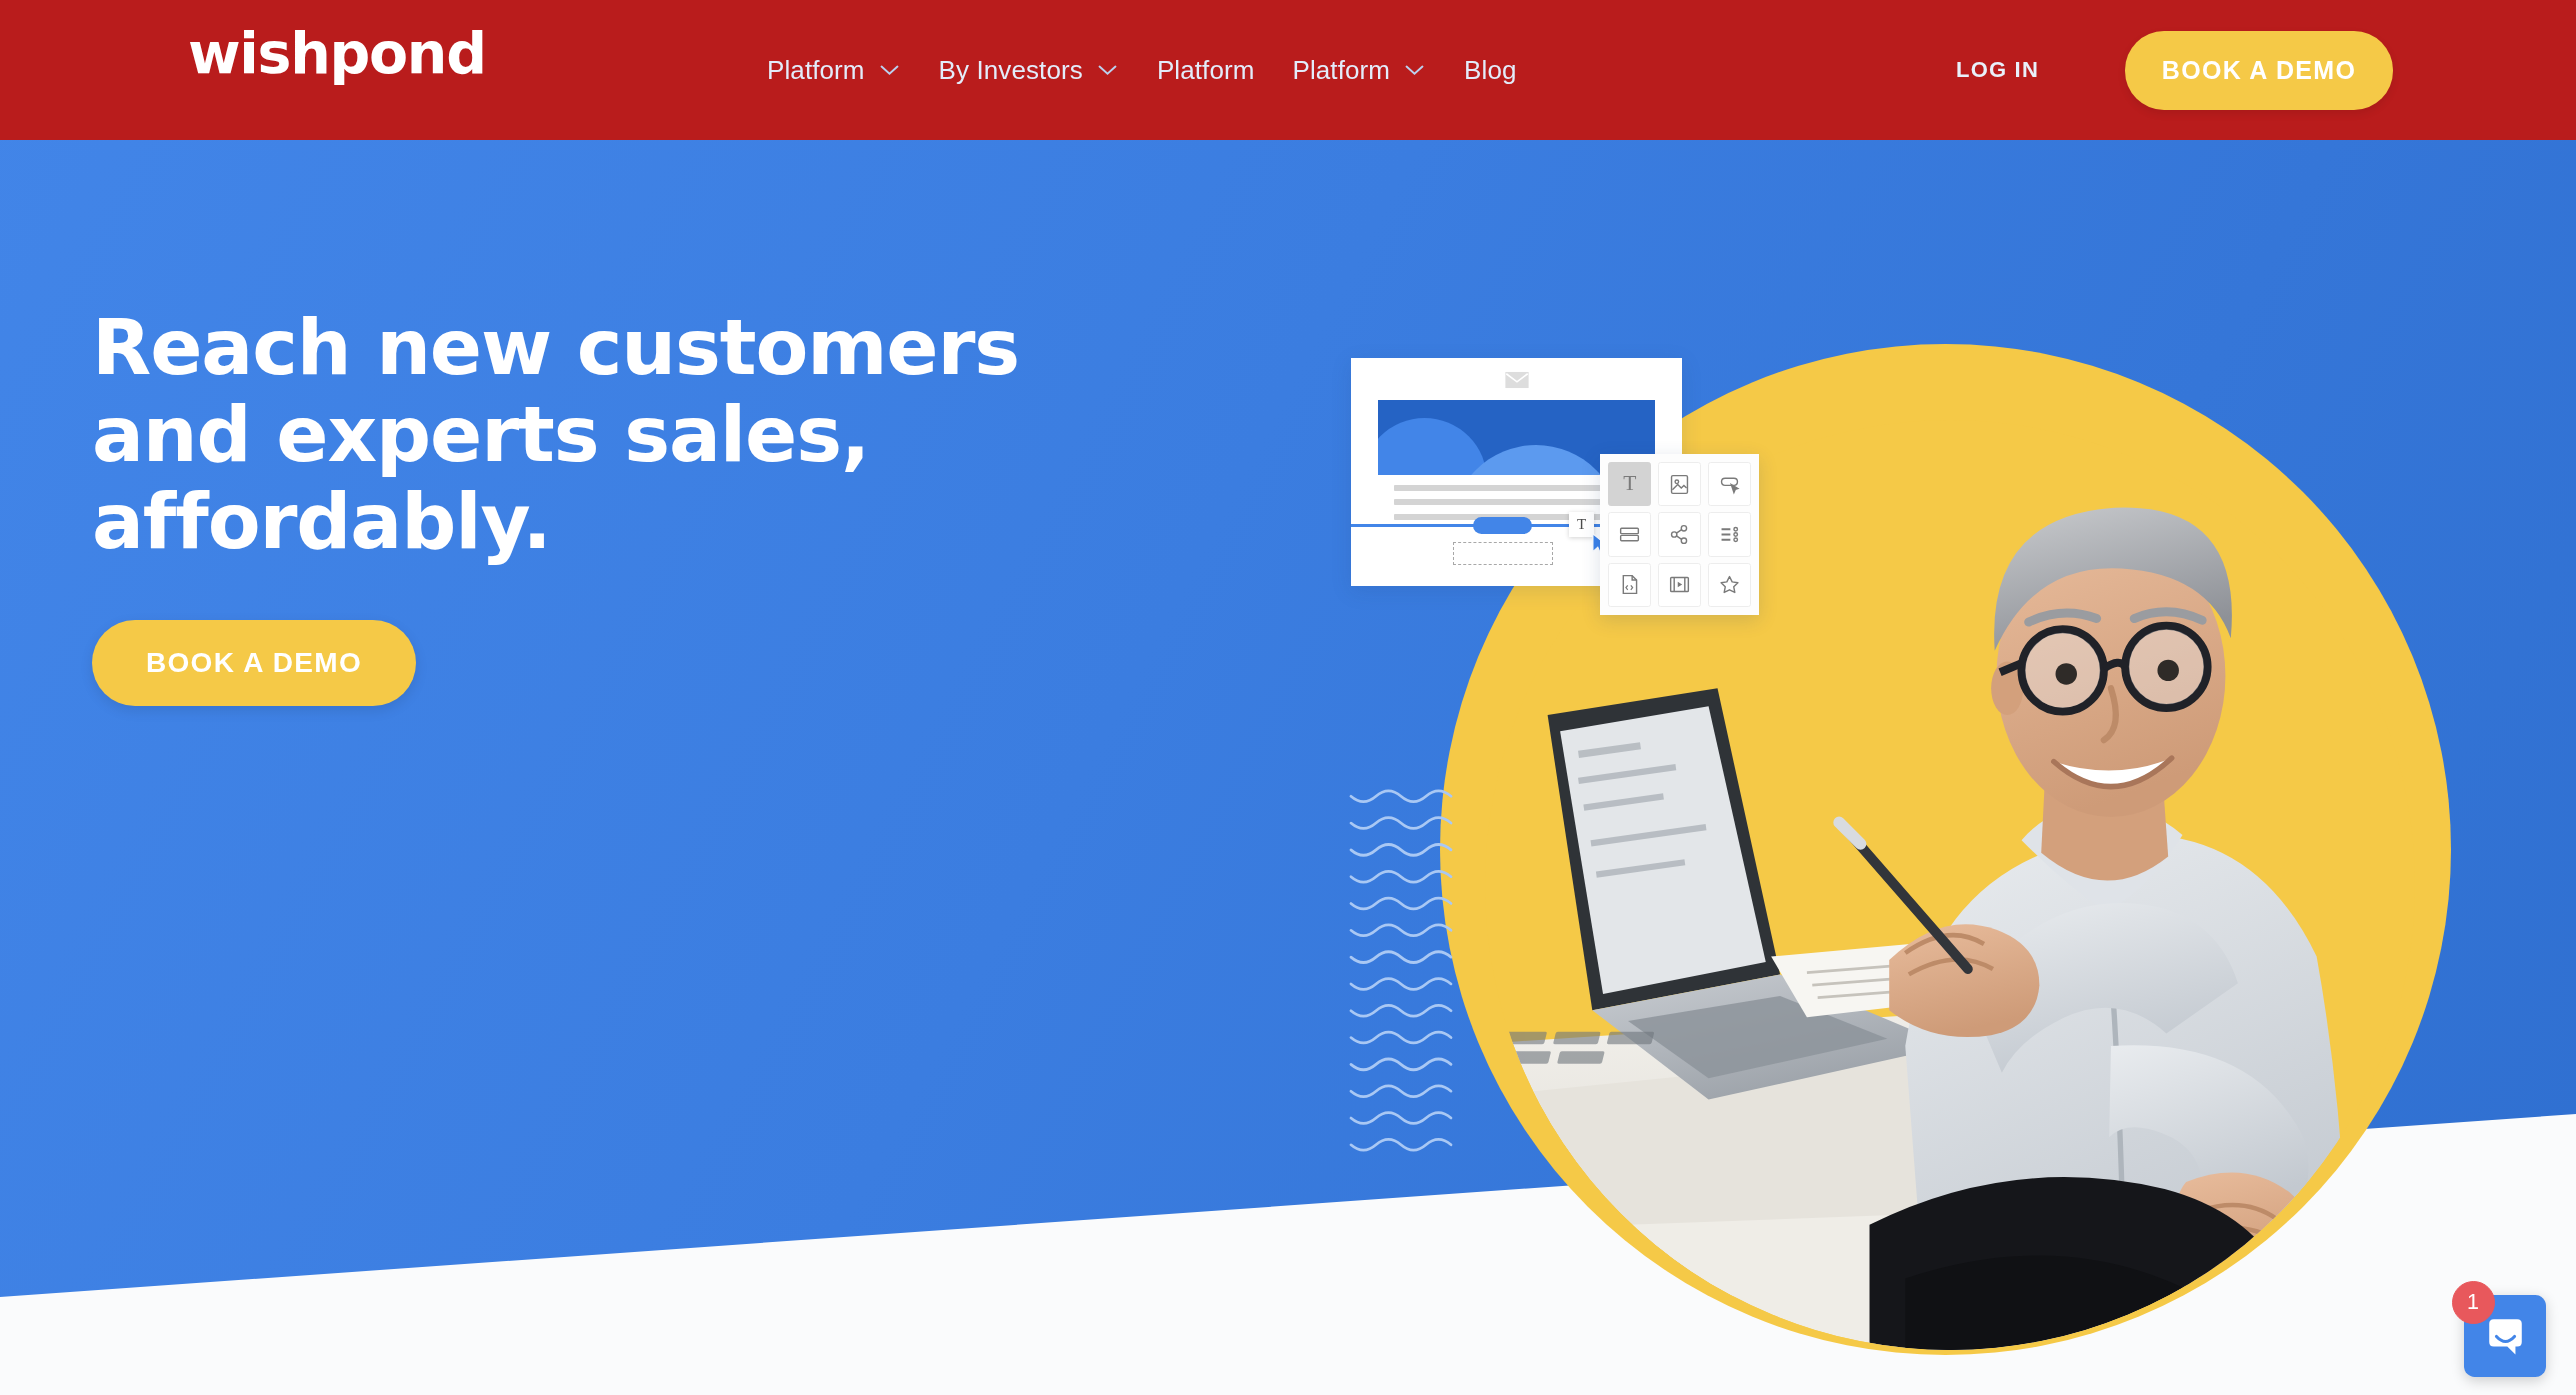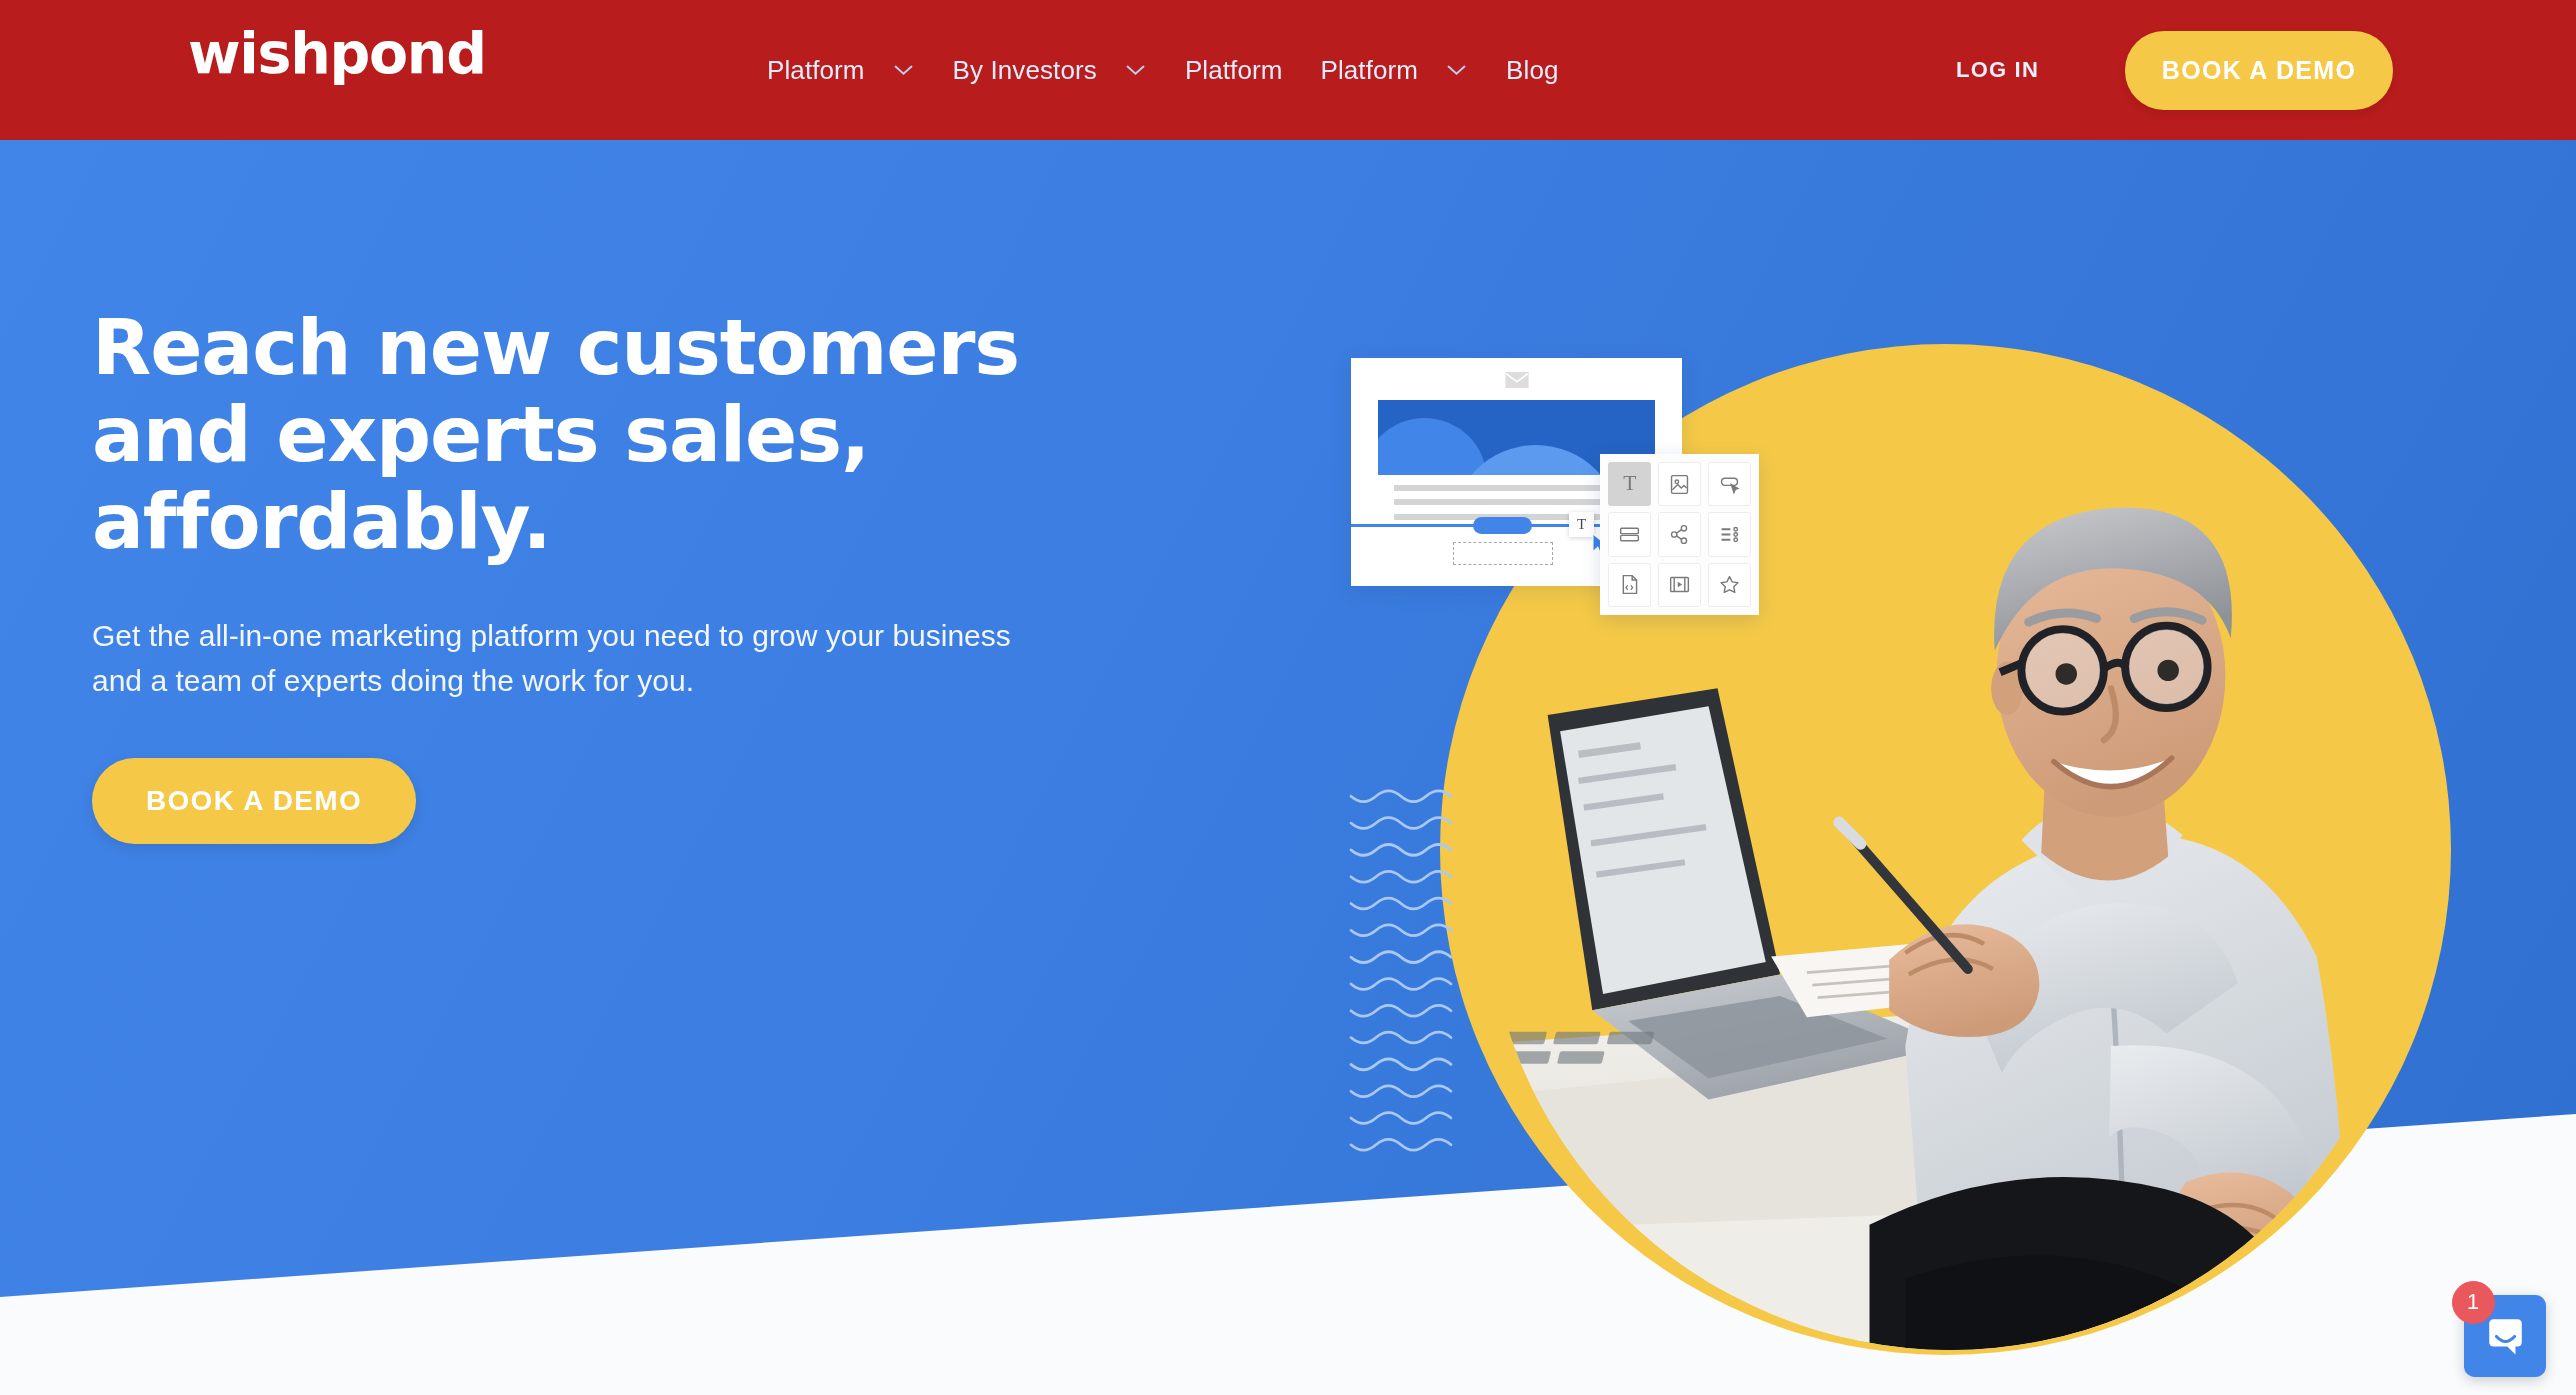--- a/index.html
+++ b/index.html
@@ -36,21 +36,21 @@
     font-size:57px; font-weight:700; color:#ffffff;
     letter-spacing:-1.3px; line-height:1;
     user-select:none;
   }
 
   .nav-links {
     position:absolute; left:767px; top:0; height:140px;
     display:flex; align-items:center; gap:0;
   }
   .nav-item {
-    display:flex; align-items:center; gap:27px;
+    display:flex; align-items:center; gap:13px;
     margin-right:38px;
     cursor:pointer;
   }
   .nav-item:last-child { margin-right:16px;align-items:flex-end; }
   .nav-label {
     font-size:26px; color:#E3ECFA; font-weight:400; letter-spacing:0.1px;
     white-space:nowrap;
   }
   .chev { width:23px; height:13.4px; display:block; flex:0 0 auto; }
   .chev path { stroke:#BBD0EE; stroke-width:2.2; fill:none; stroke-linecap:round; }
@@ -231,21 +231,20 @@
     </div>
 
     <div class="nav-right">
       <div class="login">LOG IN</div>
       <button class="btn-demo-nav">BOOK A DEMO</button>
     </div>
   </nav>
 
   <div class="copy">
     <h1 class="headline">Reach new customers and experts sales, affordably.</h1>
-    <p class="sub">Get the all-in-one marketing platform you need to grow your business and a team of experts doing the work for you.</p>
     <button class="btn-demo-hero">BOOK A DEMO</button>
   </div>
 
   <div class="art">
 
     <div class="yellow-circle"></div>
 
     <svg class="waves" viewBox="0 0 160 420">
       <g stroke="#A9C8F4" stroke-width="3" fill="none" stroke-linecap="round">
         <path d="M10 10 q14 12 28 0 q14 -12 28 0 q14 12 28 0 q14 -12 28 0"></path>

